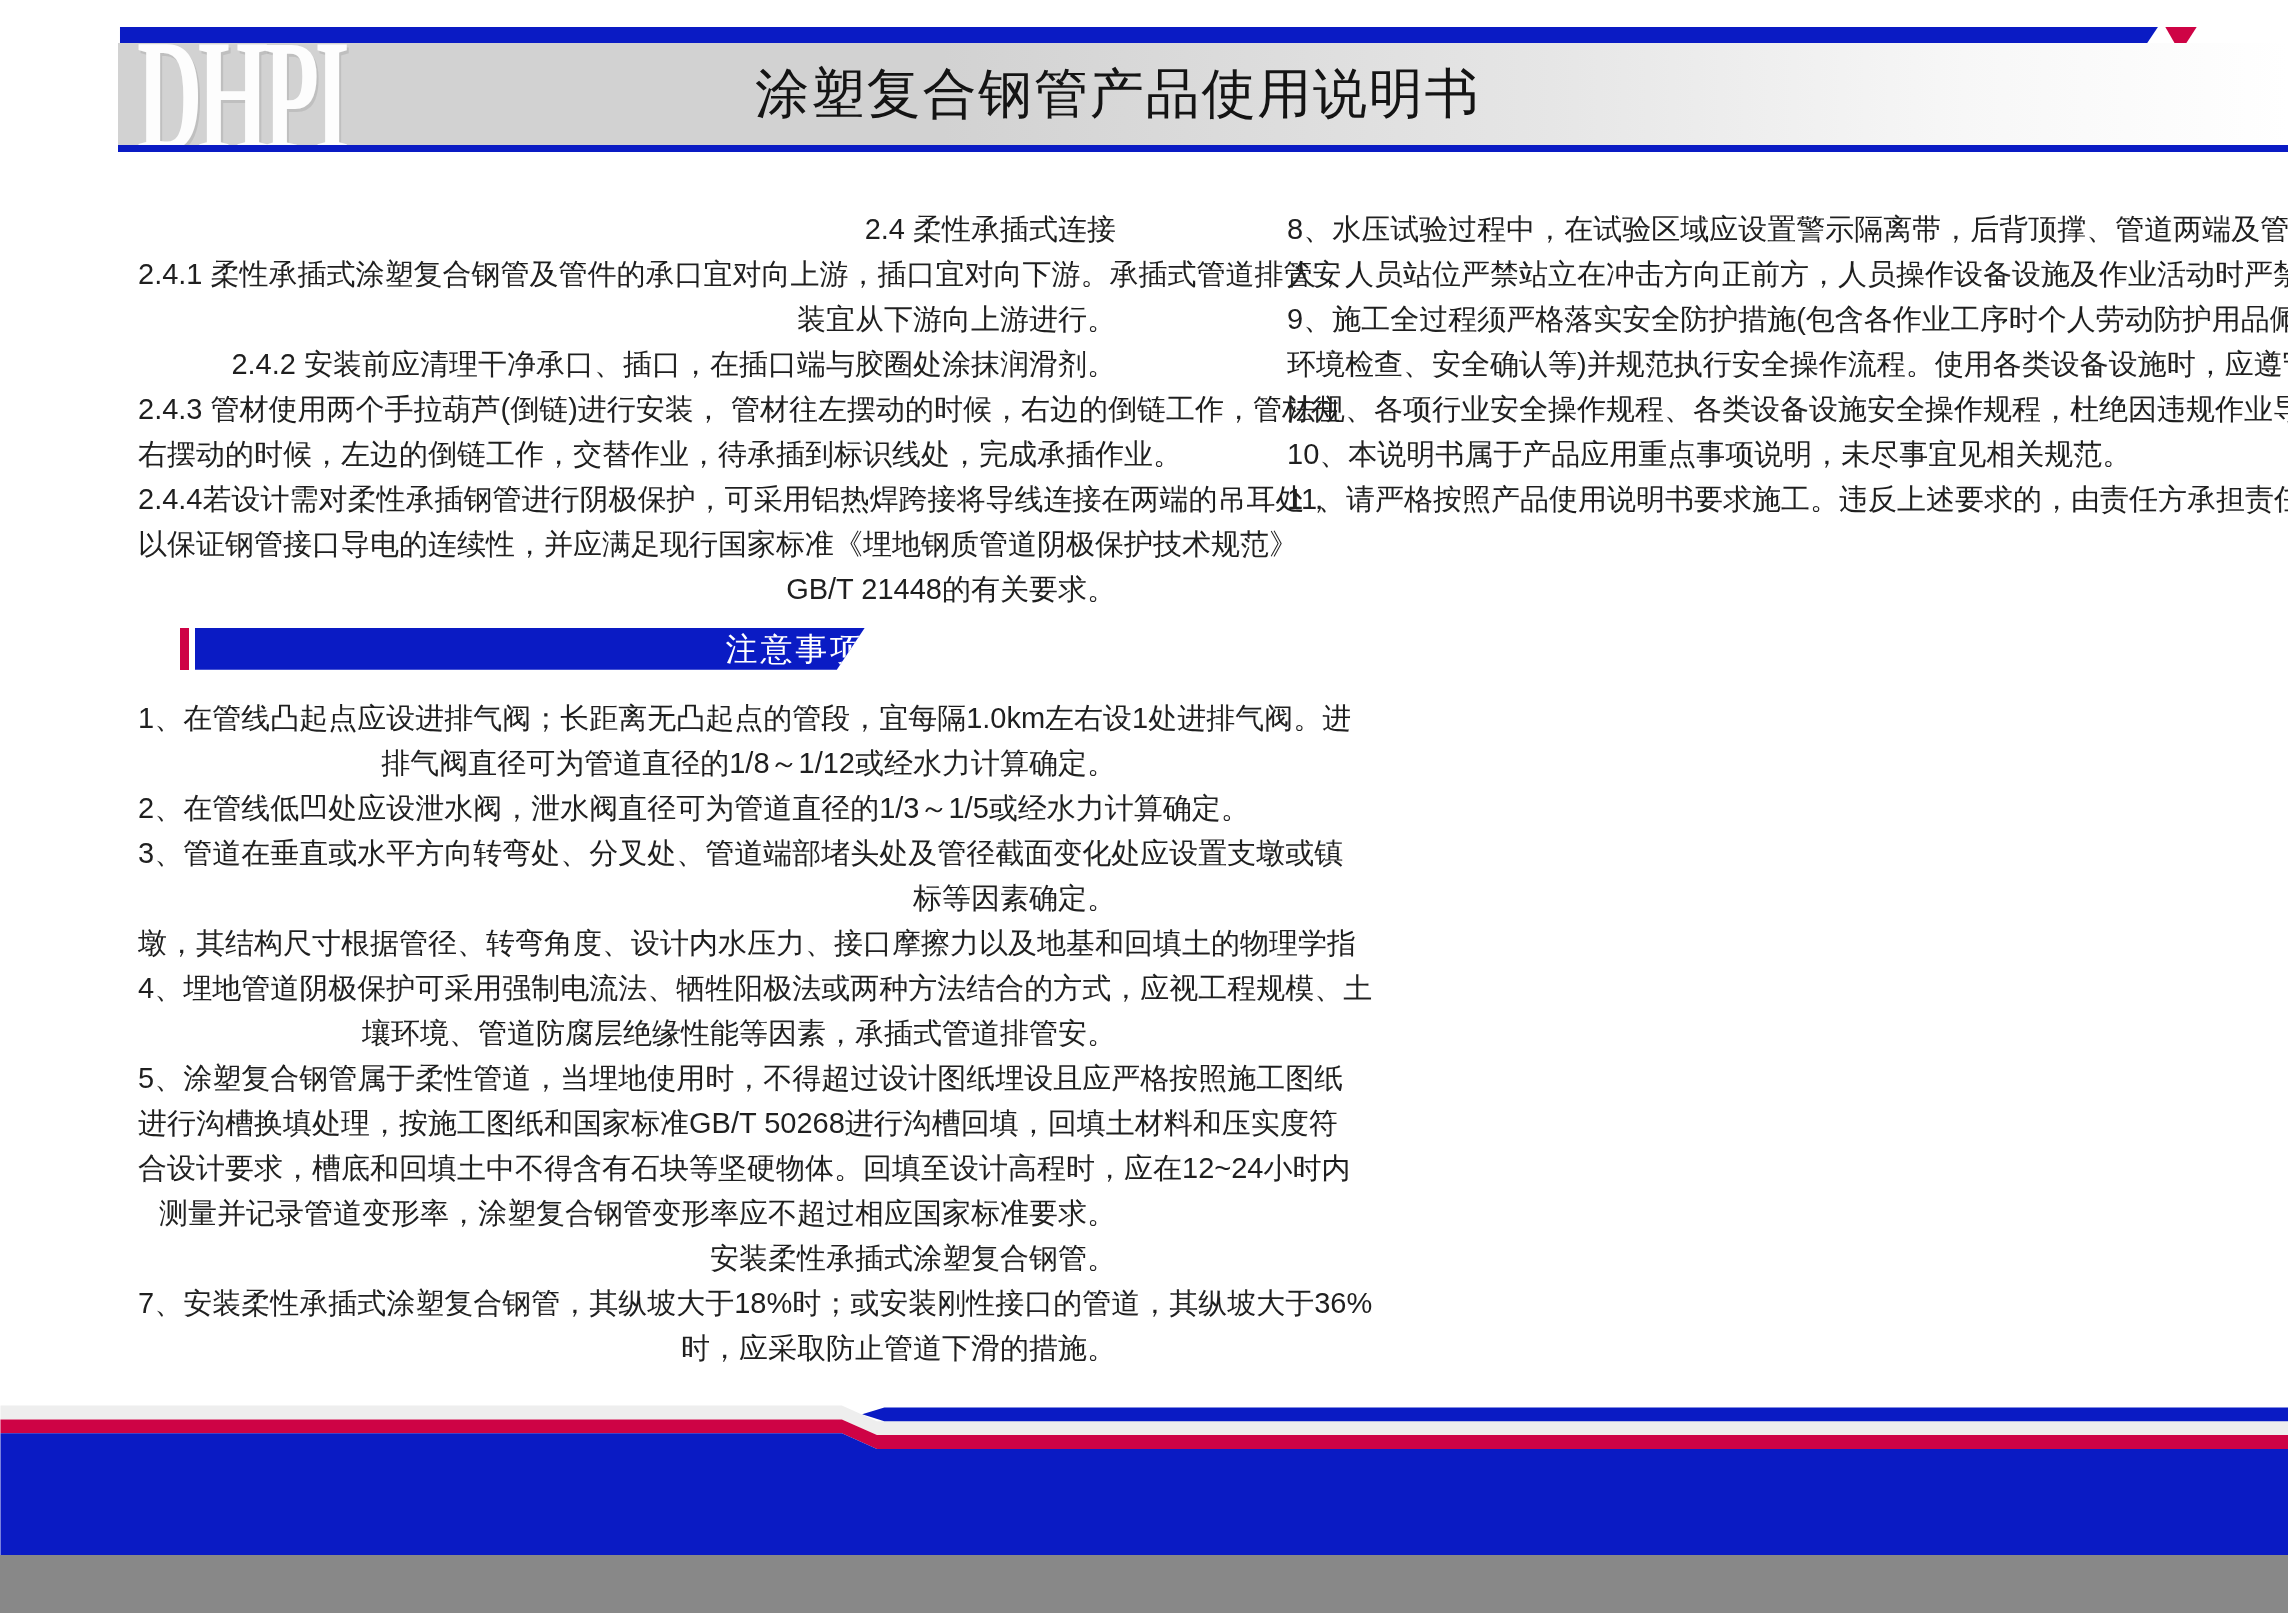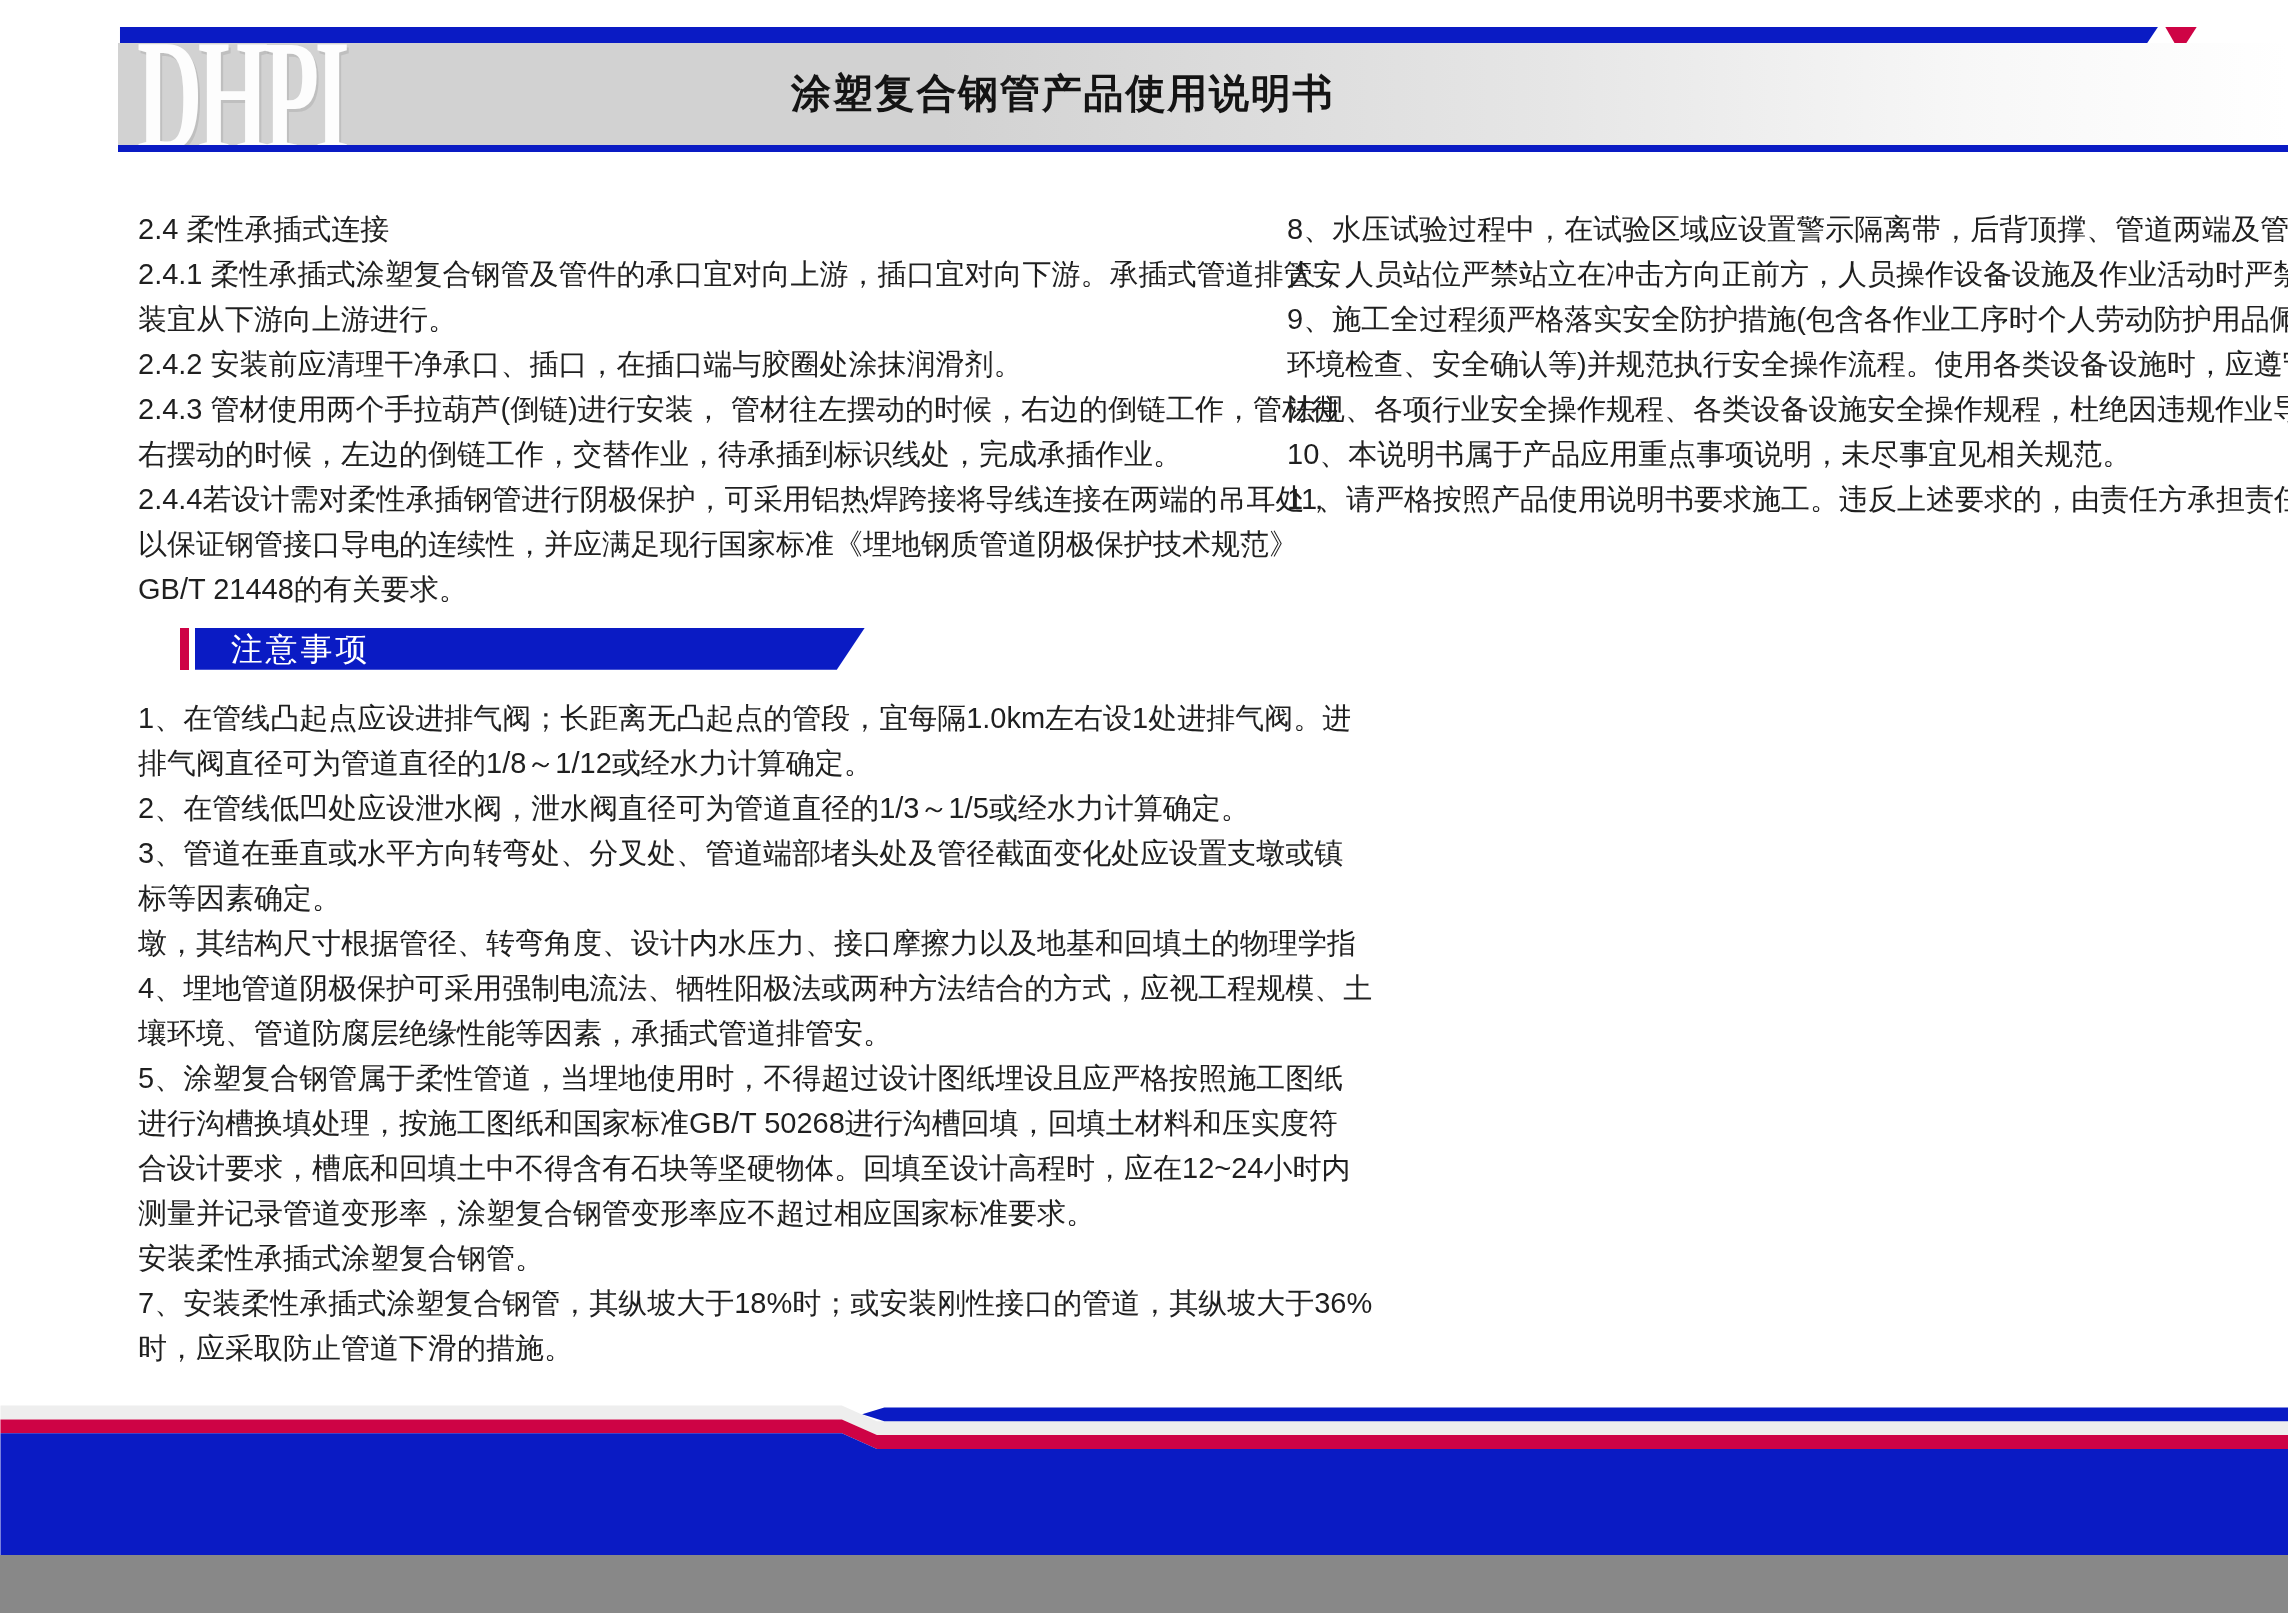--- a/index.html
+++ b/index.html
@@ -25,26 +25,26 @@
   .logo{
     position:absolute;left:18.5px;top:-28px;
     font-family:"Liberation Serif","DejaVu Serif",serif;font-weight:bold;
     font-size:162px;line-height:162px;color:#fdfdfd;letter-spacing:-8.3px;
     transform:scaleX(0.56);transform-origin:left top;
     text-shadow:3.7px 2.8px 0 rgba(150,150,150,0.30);
     white-space:nowrap;
   }
   .doc-title{
     position:absolute;left:637px;top:22px;height:57px;line-height:57px;
-    font-size:40px;letter-spacing:1.8px;color:#141414;font-weight:700;white-space:nowrap;margin-left:36px;
+    font-size:54px;letter-spacing:1.8px;color:#141414;font-weight:400;white-space:nowrap;
   }
   .header-underline{position:absolute;left:118px;top:145px;right:0;height:7.4px;background:var(--accent-blue);}
   
   .col{position:absolute;}
-  .col-left{left:138px;top:207px;width:978px;}
+  .col-left{left:138px;top:207px;width:978px;text-align:right;}
   .col-right{left:1287px;top:207px;width:951px;}
   .ln{height:45px;line-height:45px;font-size:29px;white-space:nowrap;}
   
   .notice-banner{position:relative;margin:15.7px 0 26px 42px;width:685px;height:42px;}
   .banner-red{position:absolute;left:0;top:0;width:9.2px;height:42px;background:var(--accent-red);}
   .banner-blue{
     position:absolute;left:14.8px;top:0;width:670px;height:42px;background:var(--accent-blue);
     clip-path:polygon(0 0,100% 0,calc(100% - 28px) 100%,0 100%);
     color:#ffffff;font-size:32px;line-height:42px;padding-left:36px;box-sizing:border-box;
     letter-spacing:2.8px;white-space:nowrap;

